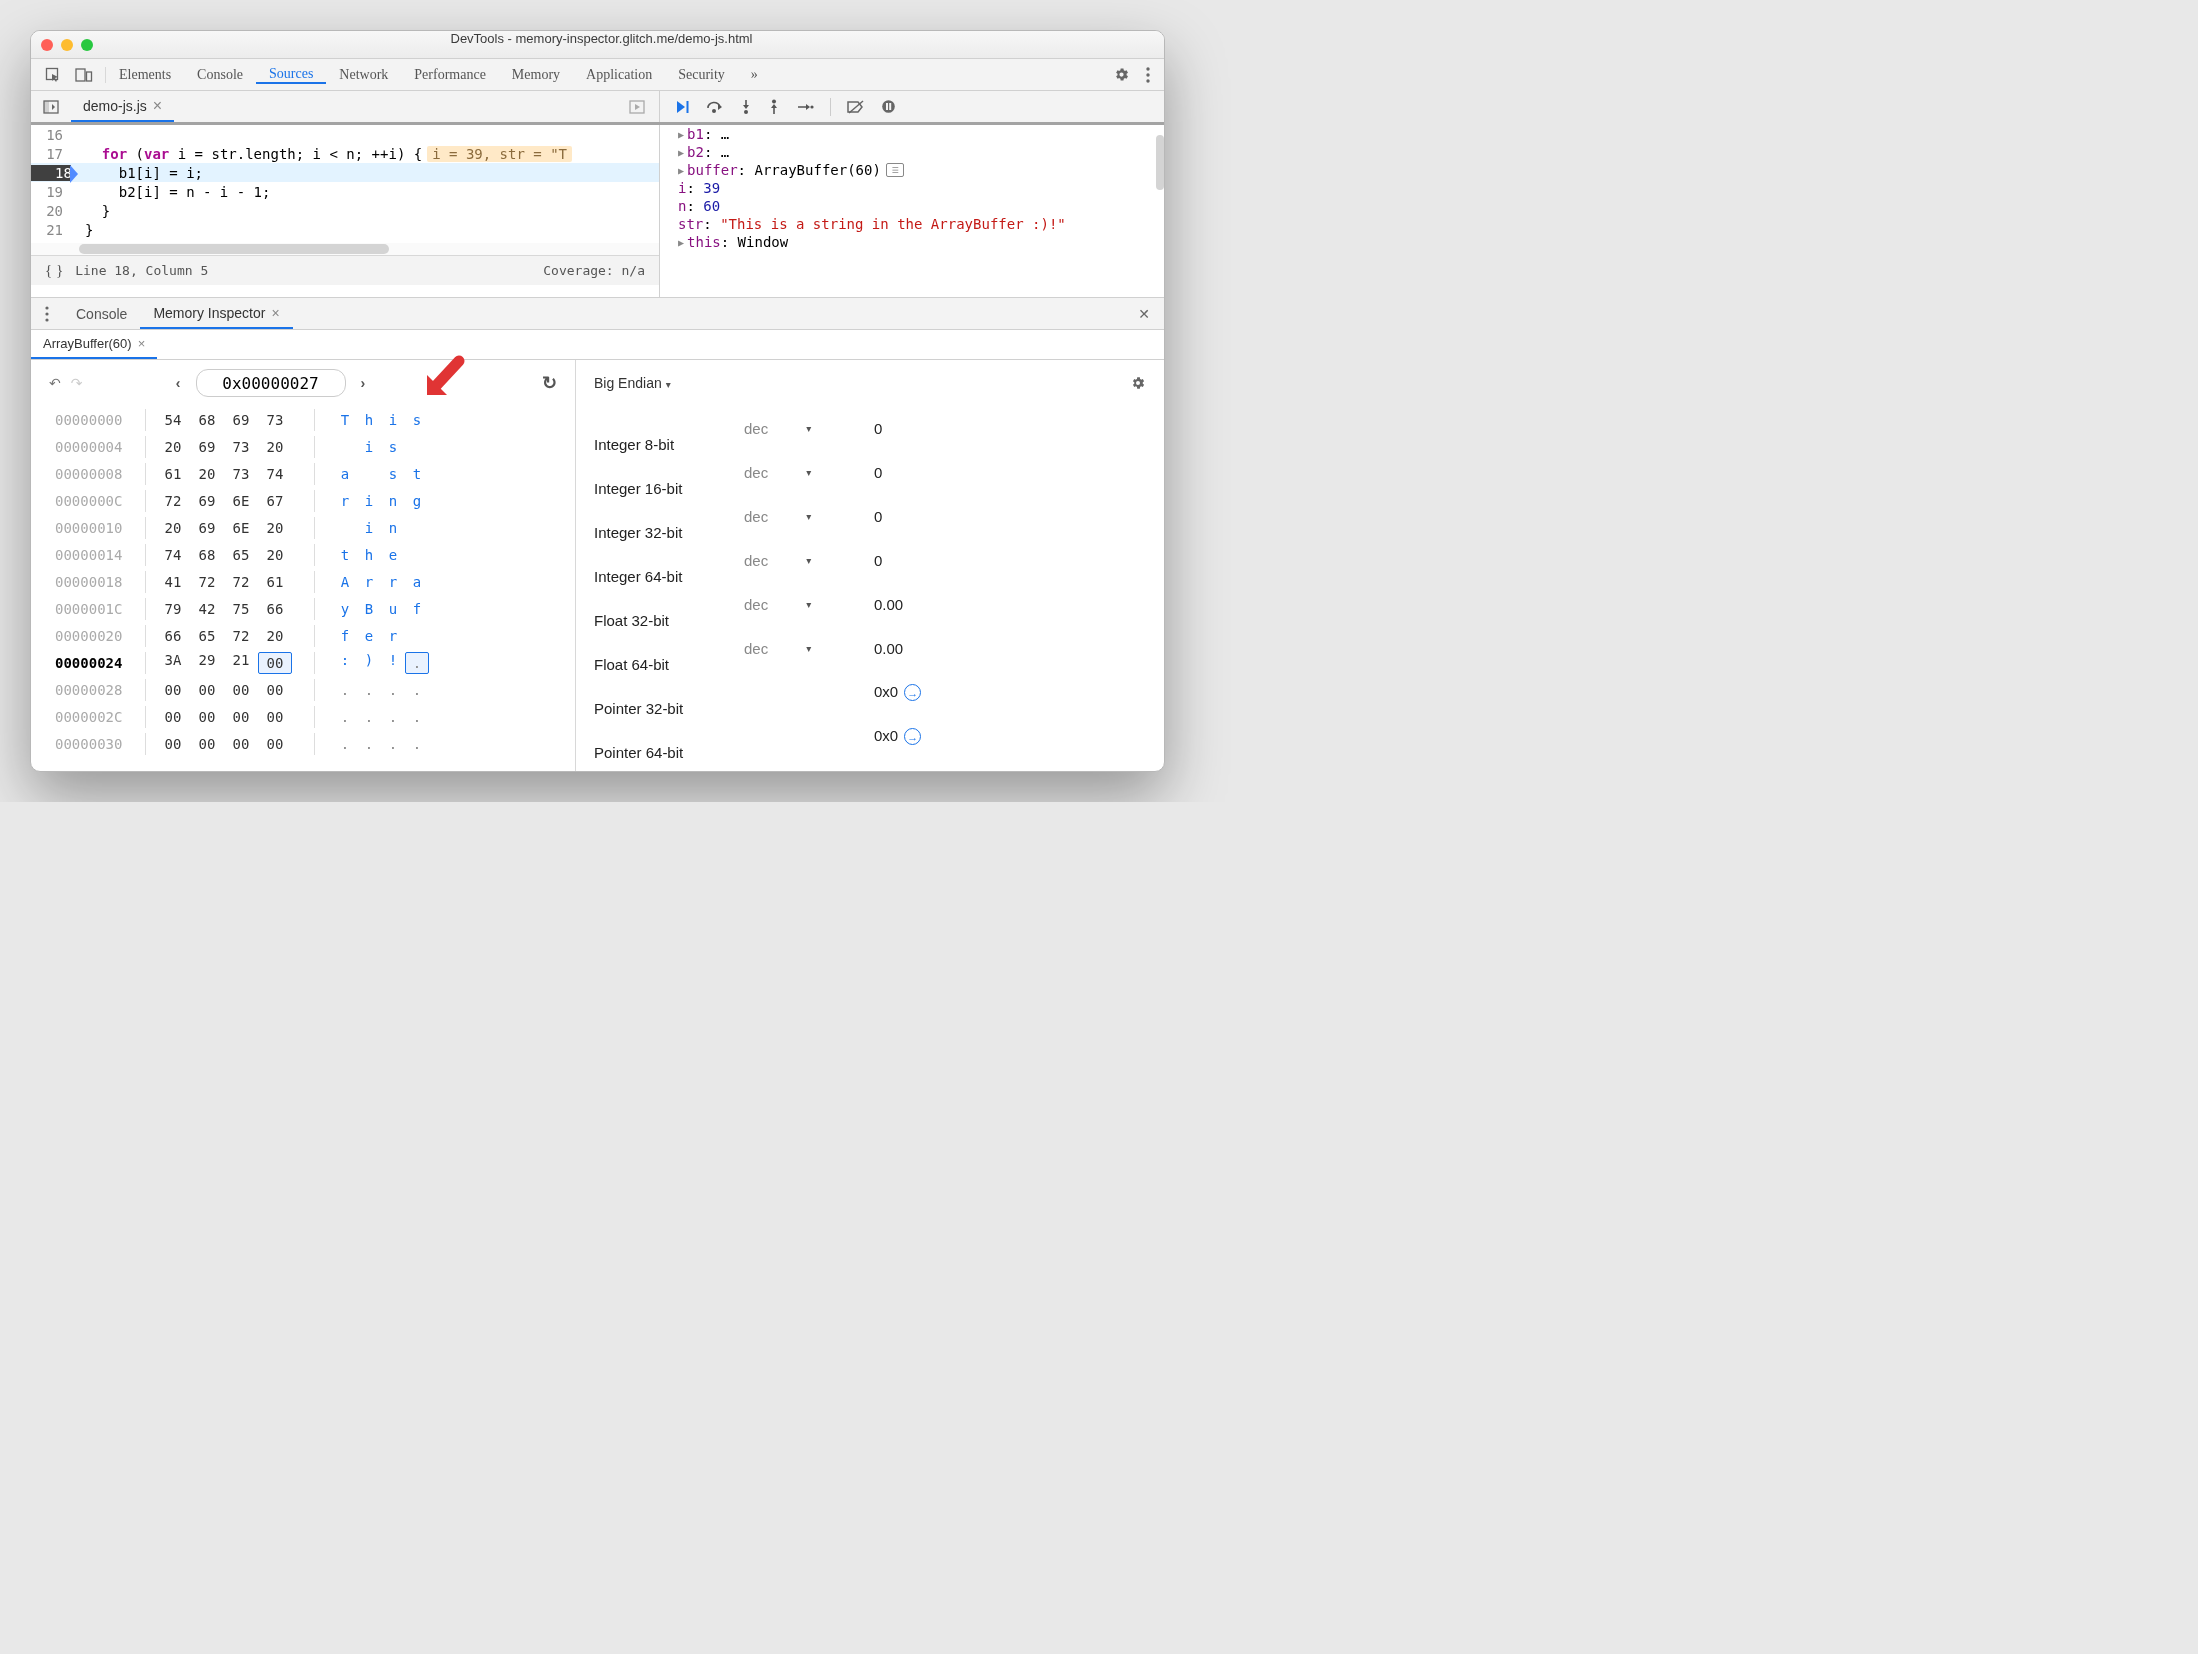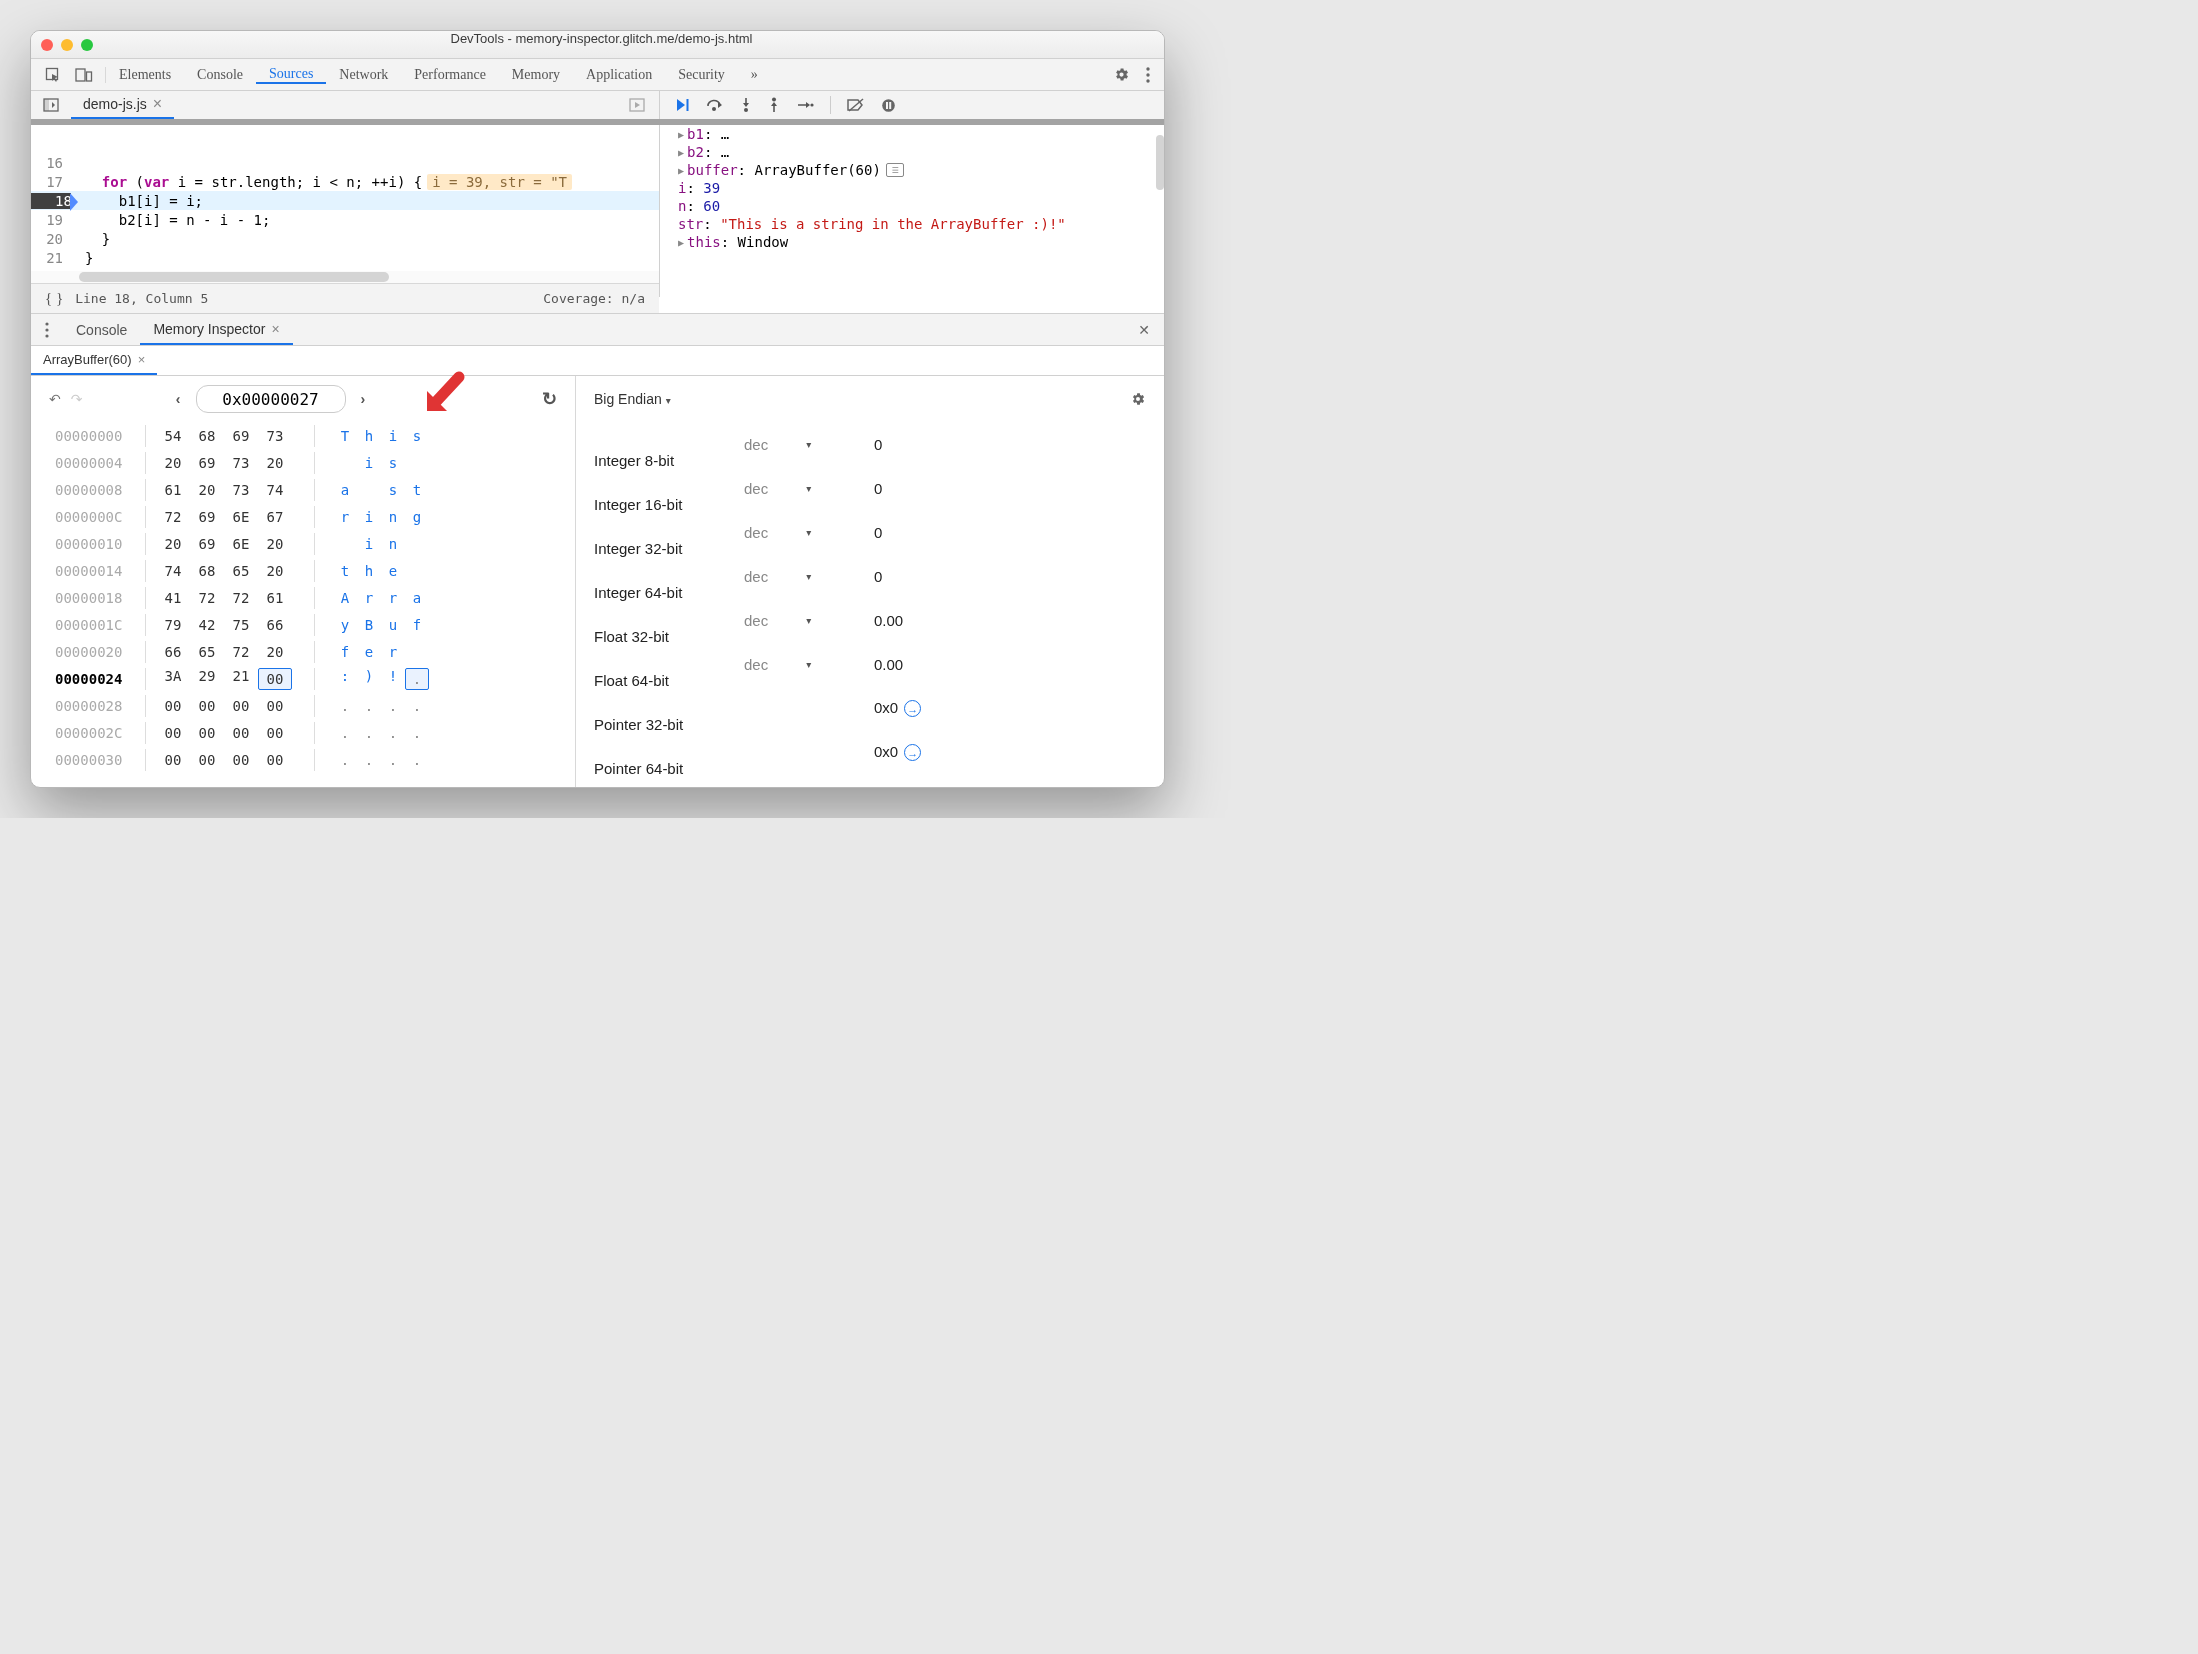--- a/index.html
+++ b/index.html
@@ -49,38 +49,38 @@
   .ic-holder { display:flex; align-items:center; padding: 0 12px 0 14px; gap: 14px; border-right: 1px solid #d8d8d8; }
   .tab-name { padding: 0 13px; display:flex; align-items:center; cursor:pointer; }
   .tab-name.active { color: #1a73e8; border-bottom: 2px solid #1a73e8; }
   .spacer { flex: 1; }
   .right-icons { display:flex; align-items:center; gap: 16px; padding-right: 14px; color:#666; }
 
   
   .row2 {
     display: flex;
     height: 34px;
-    border-bottom: 6px solid #a3a3a3;
+    border-bottom: 3px solid #a3a3a3;
     background: #f3f3f3;
   }
   .files-area { width: 628px; display:flex; align-items:center; }
   .navpane-btn { padding: 0 12px; color:#555; }
   .file-tab { display:flex; align-items:center; padding: 0 12px; border-bottom: 2px solid #1a73e8; height:100%; color:#333; gap:6px; }
   .file-tab .x { color:#888; font-size:16px; }
   .play-ov { margin-left:auto; padding-right:14px; color:#999; }
   .dbg-area { flex:1; border-left:1px solid #d0d0d0; display:flex; align-items:center; padding:0 14px; gap:16px; color:#555; }
 
   
   .body-split { display:flex; border-bottom:1px solid #d0d0d0; }
   .code-col {
     width:628px;
     font-family: Menlo, Consolas, monospace;
     font-size: 14px;
   }
-  .code-lines { height: 118px; overflow:hidden; position:relative;margin-top:28px; }
+  .code-lines { height: 118px; overflow:hidden; position:relative; }
   .cl { display:flex; height:19px; align-items:center; }
   .lineno { width:40px; text-align:right; color:#888; padding-right:8px; }
   .lineno.bp { background:#404040; color:#fff; position:relative;padding-left:24px; }
   .lineno.bp::after { content:''; position:absolute; right:-7px; top:0; border-top:9.5px solid transparent; border-bottom:9.5px solid transparent; border-left:8px solid #528bff;}
   .cl.hl { background:#e3f3ff; }
   .code-txt { padding-left:14px; white-space:pre; }
   .kw { color:#aa0d91; font-weight:600; }
   .inl-vals { background:#ffe9c7; color:#8b6b3c; padding:0 5px; margin-left:5px; border-radius:2px; }
   .hscroll { height:12px; background:#fafafa; display:flex; }
   .hs-thumb { width:310px; height:10px; margin:1px 0 0 48px; background:#d4d4d4; border-radius:5px; }

